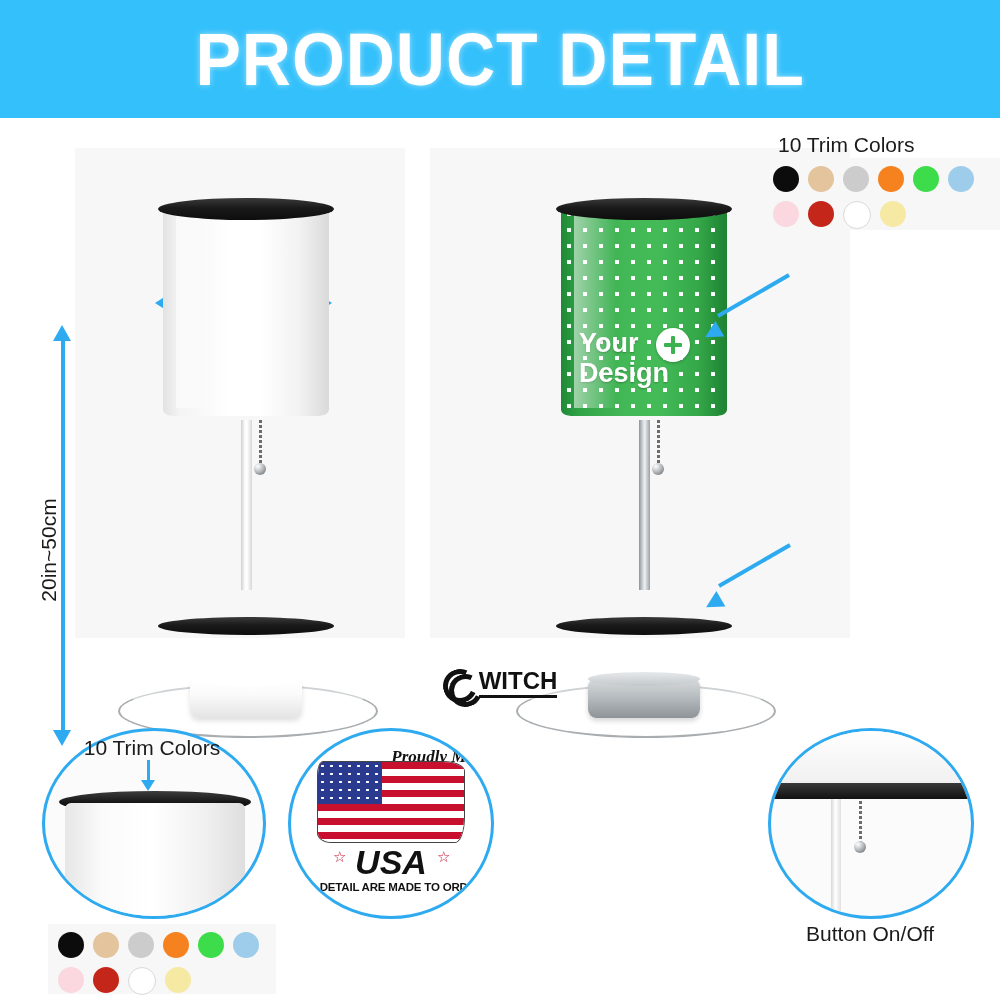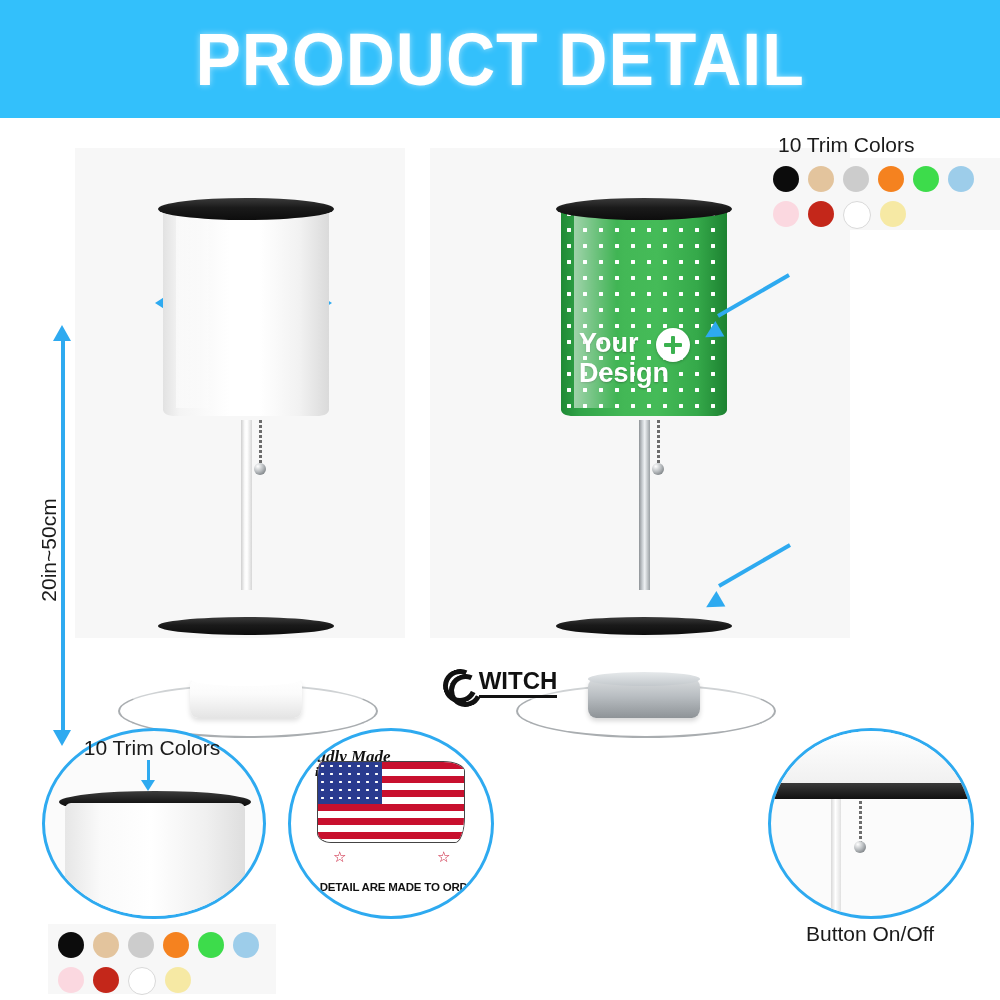--- a/index.html
+++ b/index.html
@@ -165,21 +165,21 @@
   .mini-trim{position:absolute;border-radius:50%/50%;
     background:linear-gradient(180deg,#3d3d3d,#141414 55%,#0a0a0a);}
   .mini-body{position:absolute;
     background:linear-gradient(90deg,#e6e6e6,#fafafa 20%,#ffffff 48%,#f0f0f0 78%,#dedede);}
 
   .dn-arrow-line{position:absolute;width:3px;background:#2eaaf0;}
   .dn-arrow-head{position:absolute;width:0;height:0;
     border-left:7px solid transparent;border-right:7px solid transparent;border-top:11px solid #2eaaf0;}
 
   
-  .usa-top{position:absolute;width:100%;text-align:left;font-family:"Liberation Serif",serif;
+  .usa-top{position:absolute;width:100%;text-align:right;font-family:"Liberation Serif",serif;
     font-style:italic;font-weight:bold;color:#111;}
   .usa-word{position:absolute;width:100%;text-align:center;font-weight:bold;font-style:italic;color:#111;}
   .usa-sub{position:absolute;width:100%;text-align:center;font-weight:bold;color:#111;}
   .usa-map{position:absolute;}
   .flag-stripes{position:absolute;inset:0;
     background:repeating-linear-gradient(180deg,#c8102e 0 7px,#ffffff 7px 14px);}
   .flag-canton{position:absolute;left:0;top:0;width:44%;height:52%;
     background:#2a3b8f;}
   .flag-canton:after{content:"";position:absolute;inset:0;
     background:radial-gradient(circle,#ffffff 1.1px,transparent 1.3px) 0 0/9px 8px;}
@@ -324,20 +324,21 @@
     <div class="fcircle" style="left:0px;top:0px;width:200px;height:185px;background:#ffffff;">
       <div class="usa-top" style="top:16px;font-size:17px;">Proudly Made</div>
       <div class="usa-top" style="top:34px;font-size:12px;left:24px;width:100%;">in the</div>
       <div class="usa-map" style="left:26px;top:30px;width:148px;height:82px;">
         <div style="position:absolute;inset:0;overflow:hidden;border-radius:6px 22px 10px 14px / 14px 10px 26px 10px;border:1px solid #444;">
           <div class="flag-stripes"></div>
           <div class="flag-canton"></div>
         </div>
       </div>
       <div class="star" style="left:42px;top:117px;">☆</div>
+      <div class="usa-word" style="top:112px;font-size:34px;">USA</div>
       <div class="star" style="left:146px;top:117px;">☆</div>
       <div class="usa-sub" style="top:150px;font-size:11.5px;letter-spacing:-.2px;">ALL DETAIL ARE MADE TO ORDER!</div>
     </div>
   </div>
 
 
   <div class="feature" style="left:760px;top:728px;width:240px;height:230px;">
     <div class="fcircle" style="left:8px;top:0px;width:200px;height:185px;">
       <div style="position:absolute;left:0;top:0;width:100%;height:58px;background:linear-gradient(180deg,#ffffff,#efefef);"></div>
       <div style="position:absolute;left:0px;top:52px;width:100%;height:16px;background:linear-gradient(180deg,#3a3a3a,#111111);"></div>

